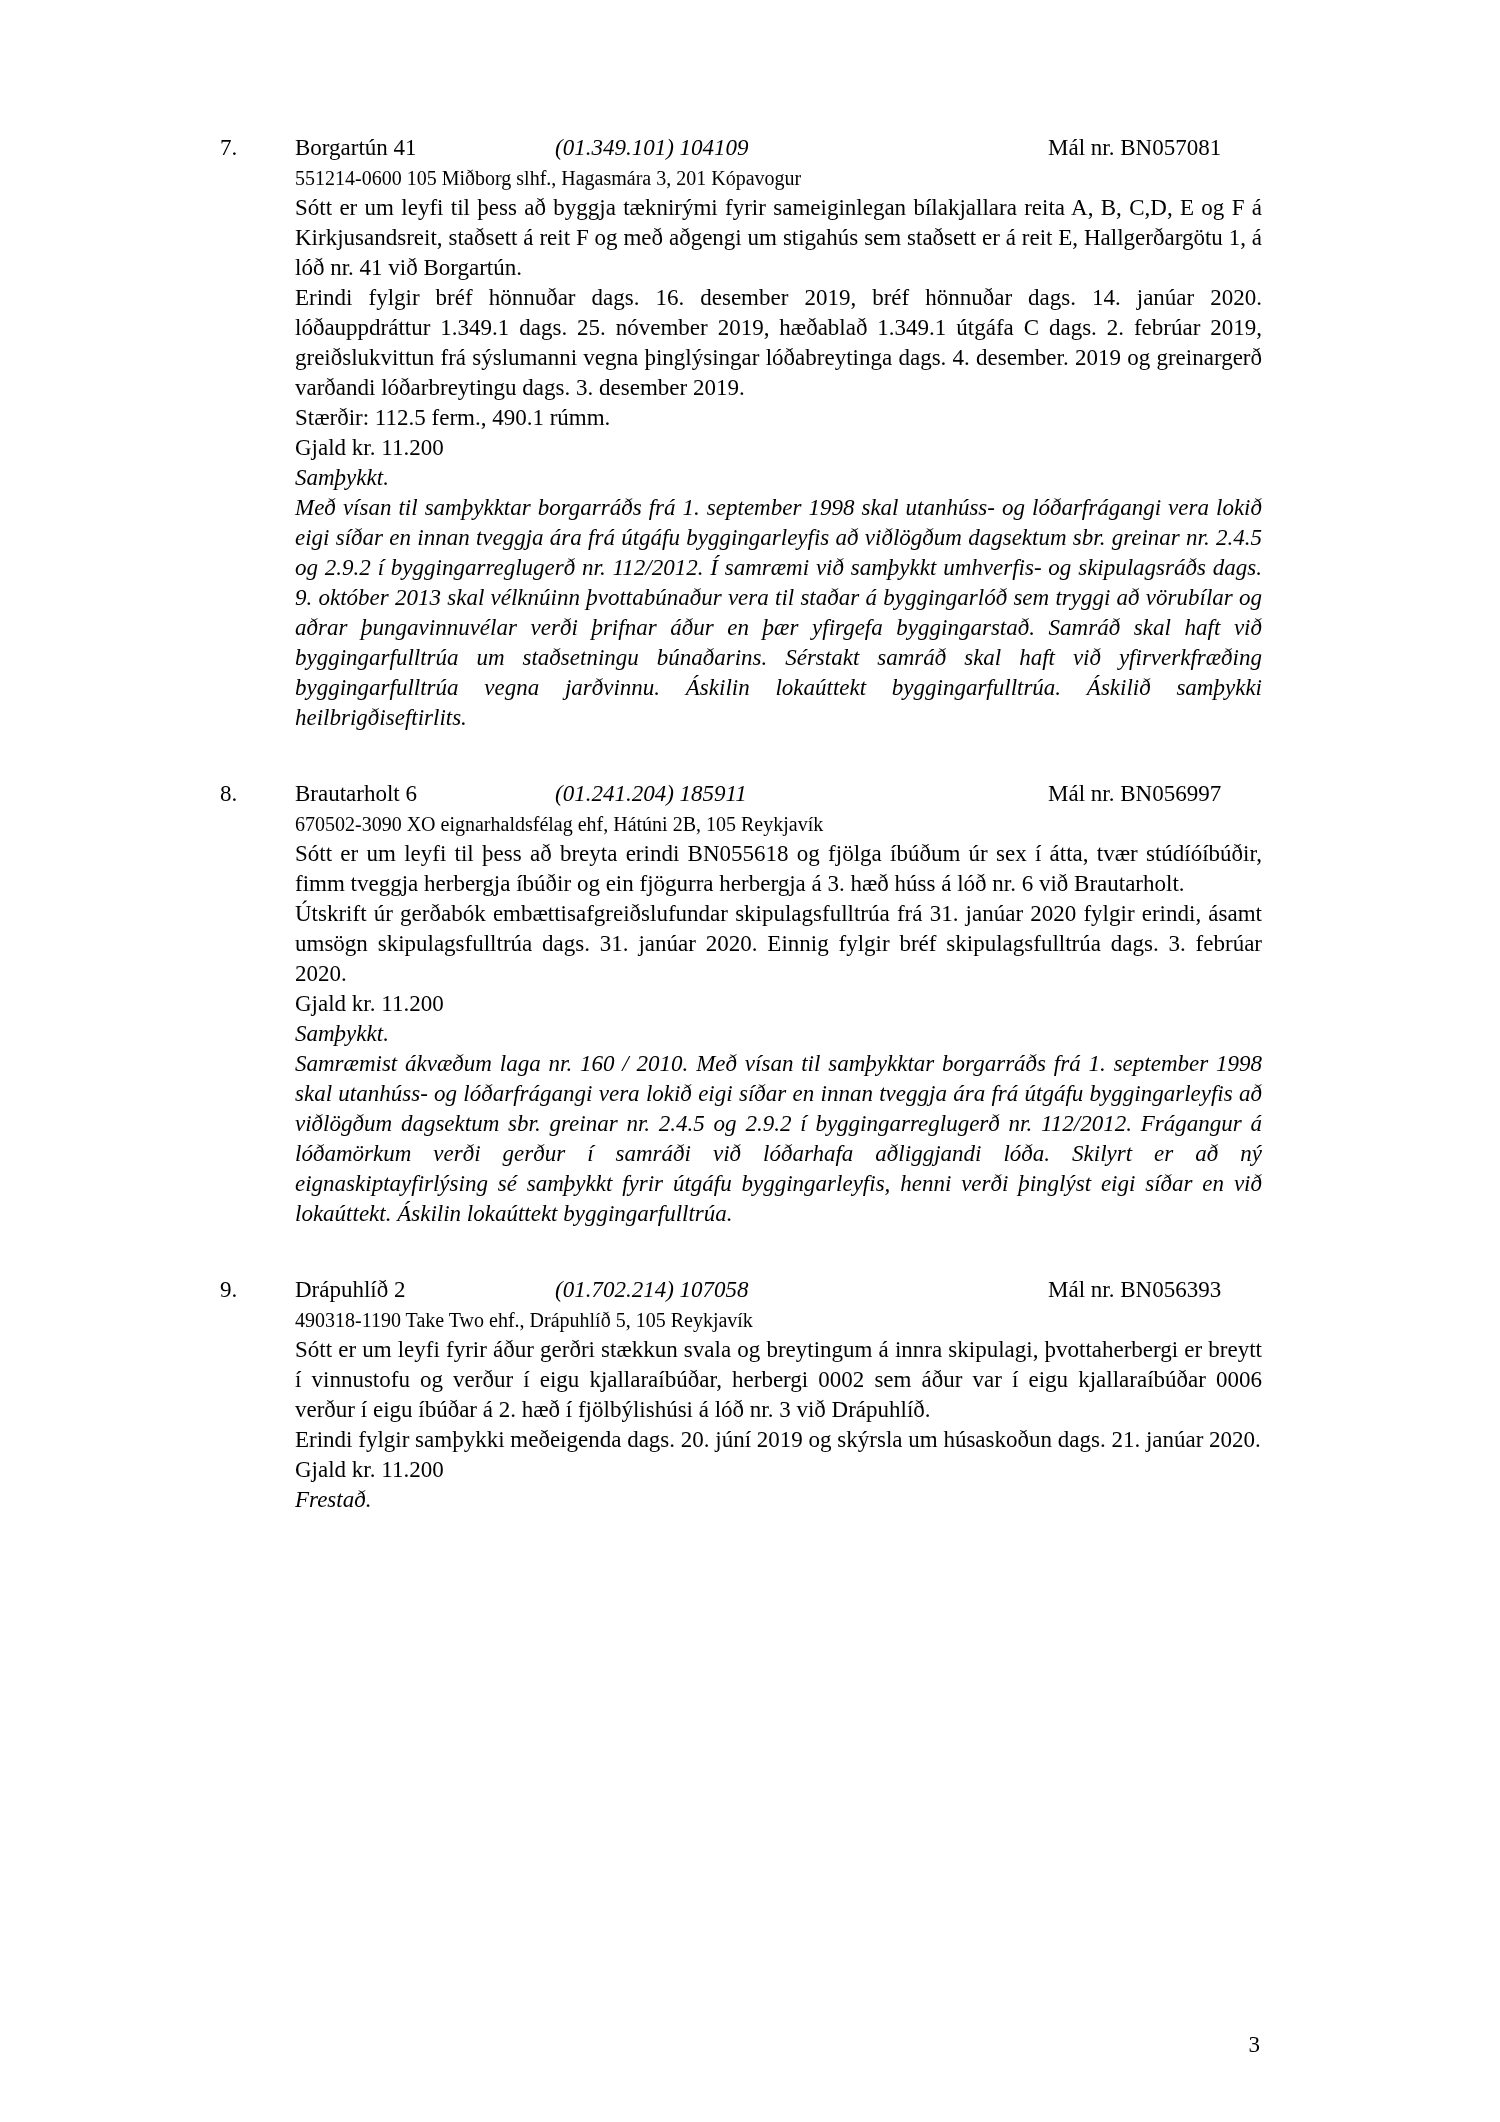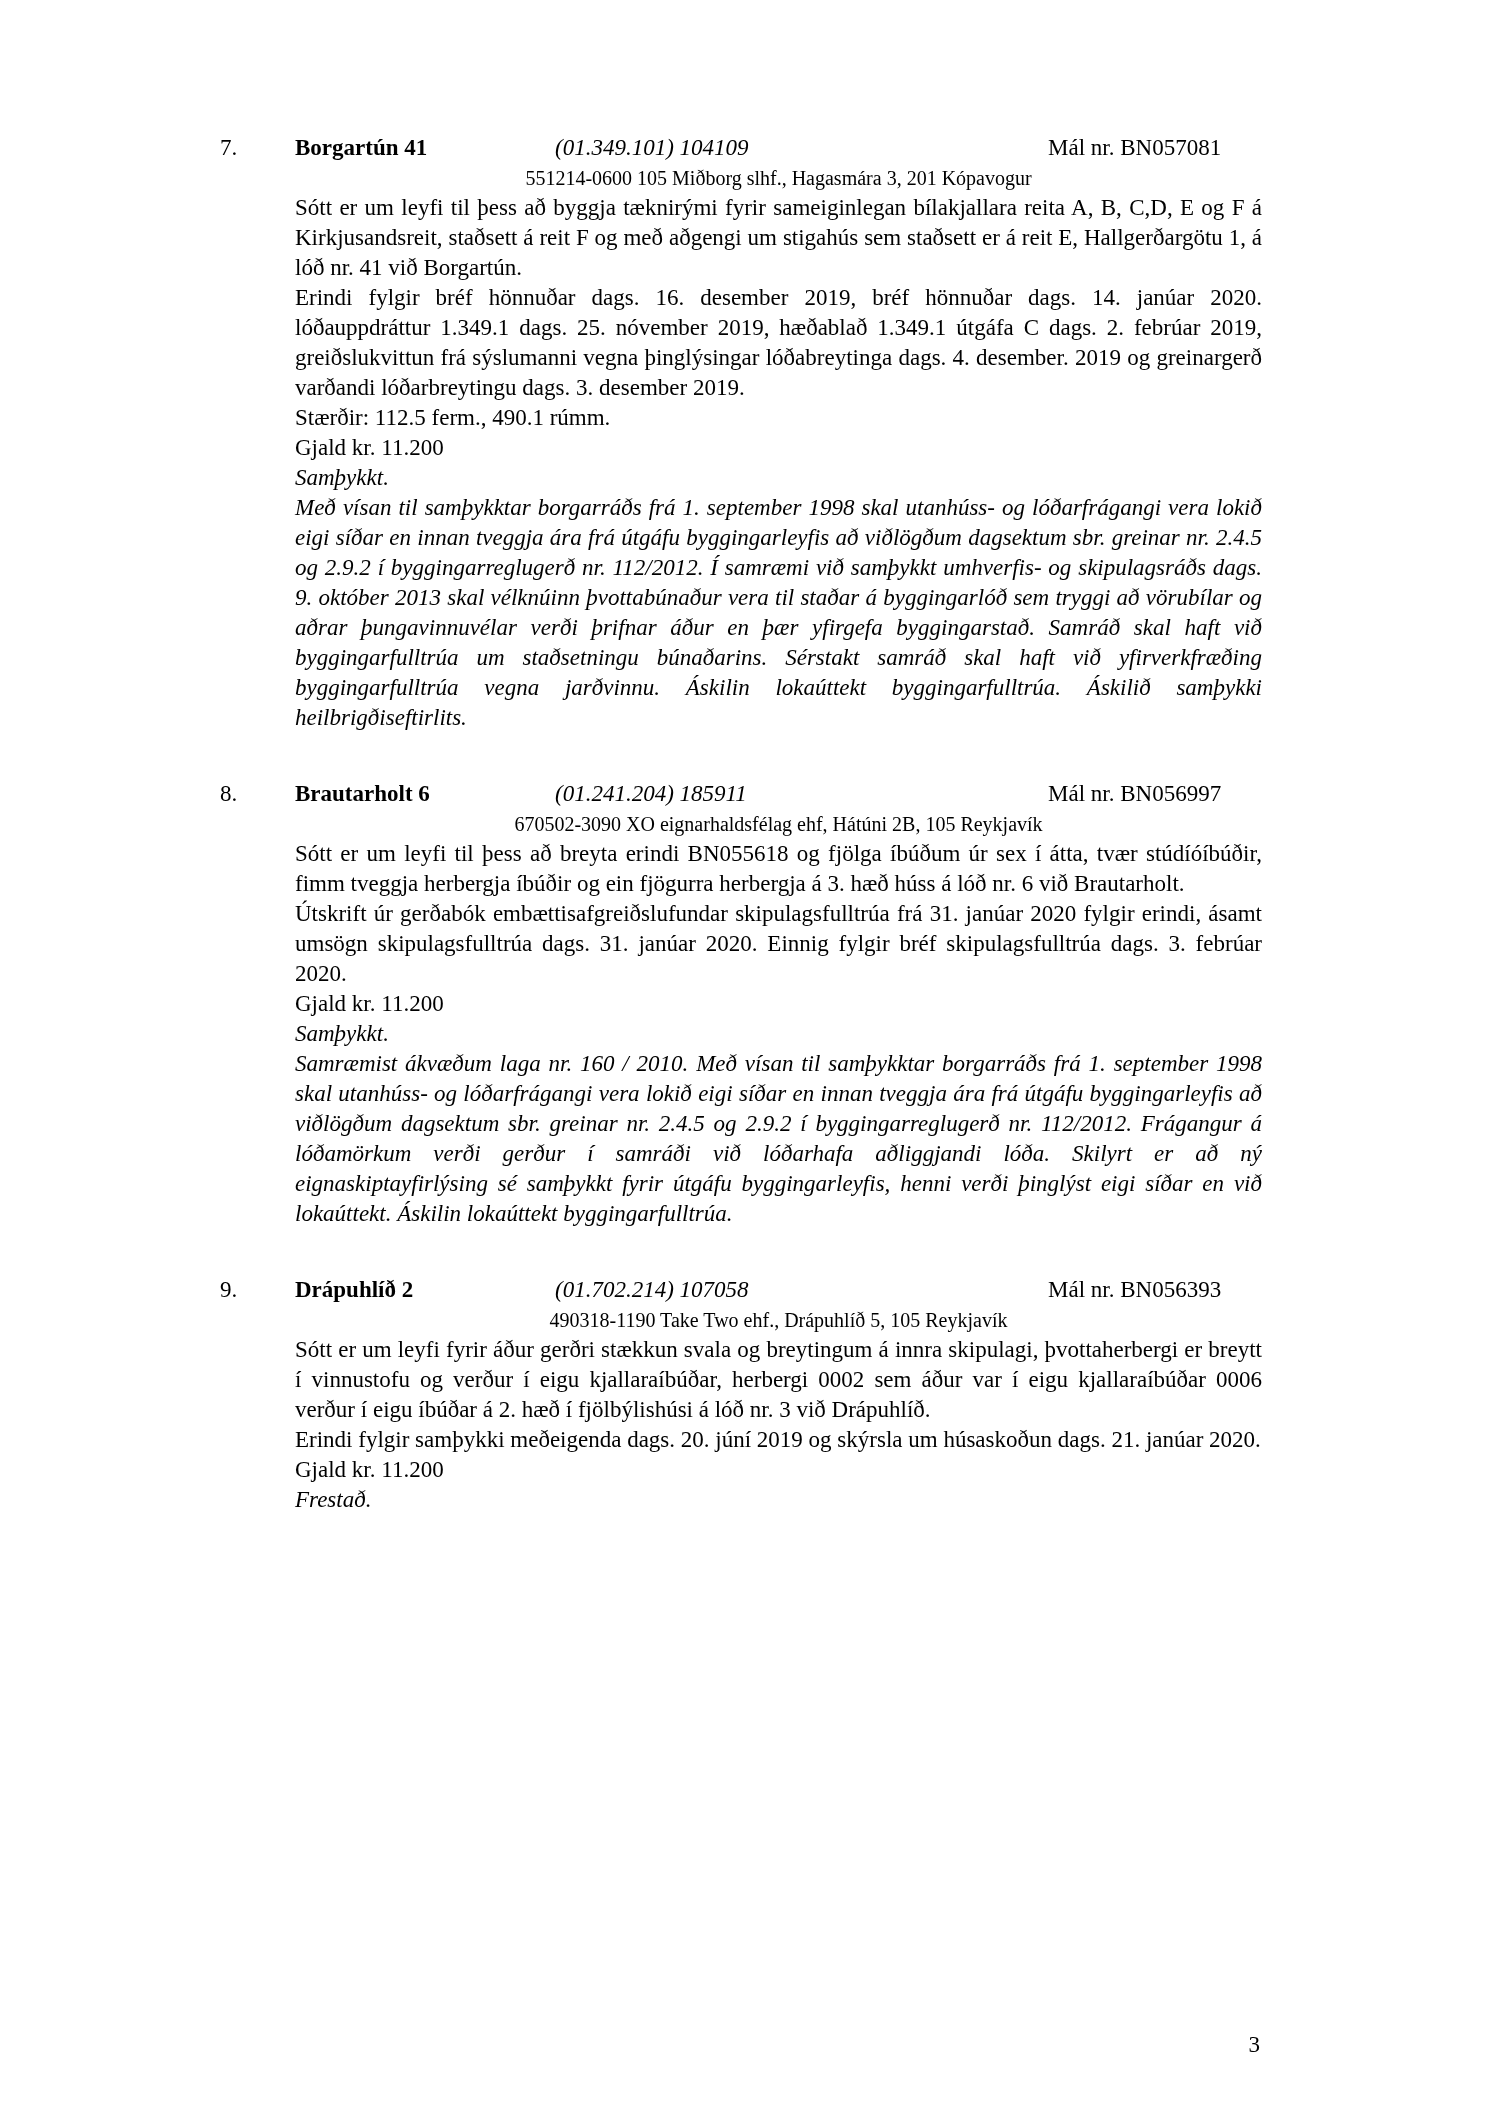--- a/index.html
+++ b/index.html
@@ -30,34 +30,33 @@
   }
   .item-header {
     display: flex;
     align-items: baseline;
   }
   .item-num {
     flex: 0 0 75px;
   }
   .item-title {
     flex: 0 0 260px;
-    font-weight: bold;
+    font-weight: normal;
   }
   .item-ref {
     flex: 1 1 auto;
     font-style: italic;
   }
   .item-case {
     flex: 0 0 214px;
   }
   .item-subtitle {
     margin-left: 75px;
     font-size: 20px;
     line-height: 30px;
-    text-align: center;
   }
   p.body {
     margin: 0 0 0 75px;
     text-align: justify;
   }
   p.italic {
     font-style: italic;
   }
   .page-number {
     position: absolute;

